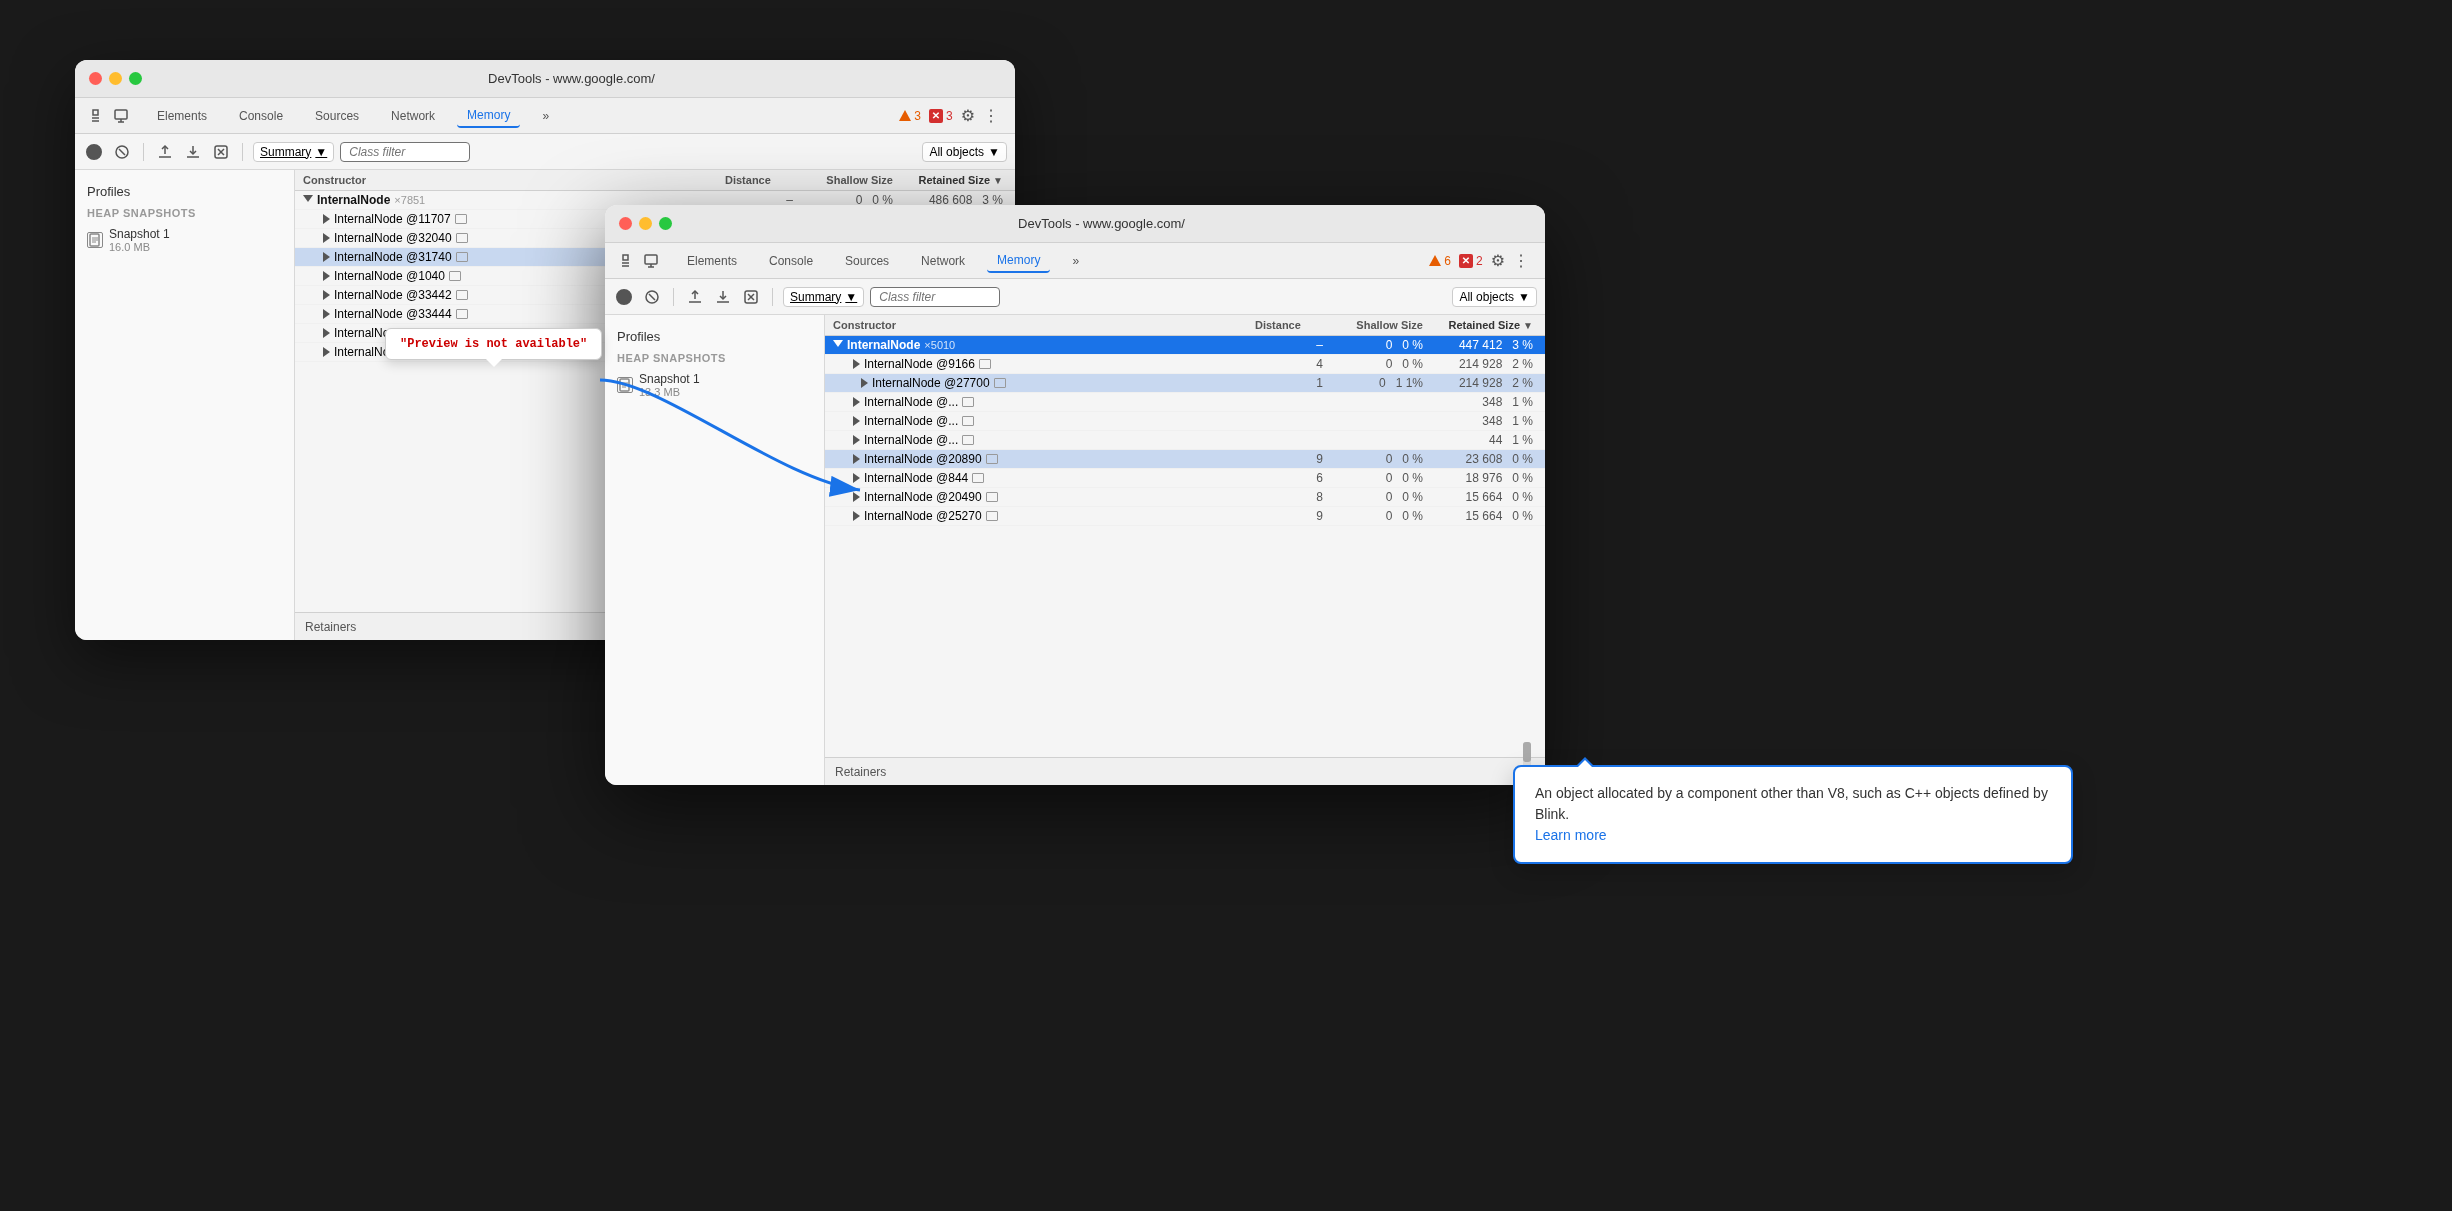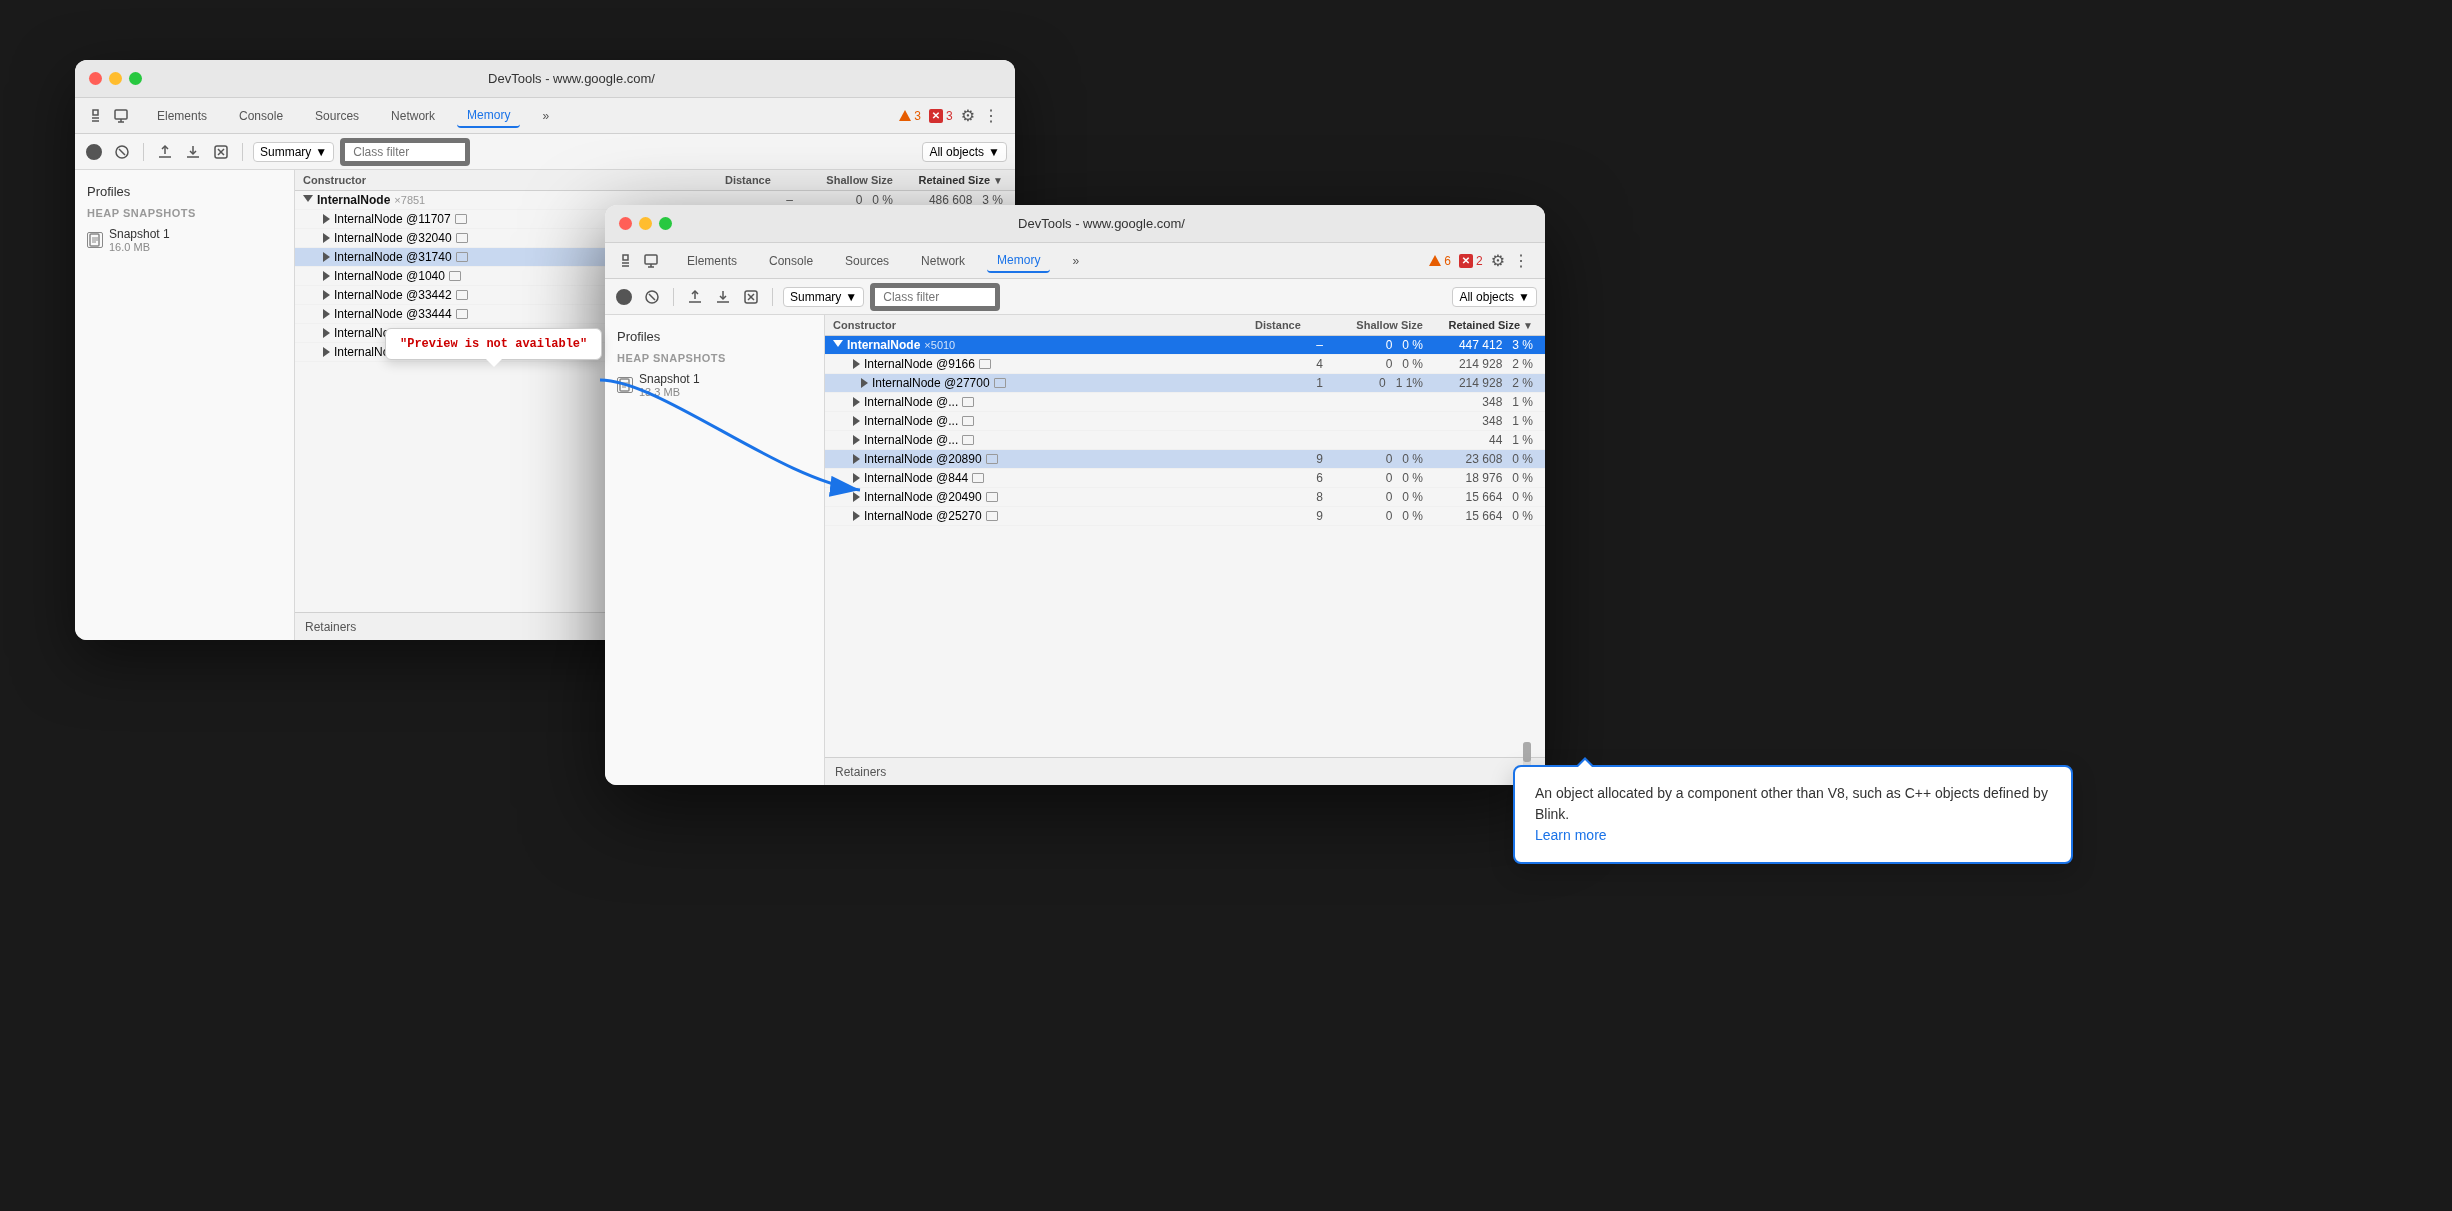--- a/index.html
+++ b/index.html
@@ -120,29 +120,31 @@
     .summary-dropdown {
       display: flex;
       align-items: center;
       background: white;
       border: 1px solid #ccc;
       border-radius: 4px;
       padding: 2px 6px;
       font-size: 12px;
       cursor: pointer;
       gap: 4px;
+      text-decoration: underline;
     }
 
     .class-filter-input {
-      border: 5px solid #737373;
+      border: 1px solid #737373;
       border-radius: 4px;
       padding: 2px 8px;
       font-size: 12px;
       width: 130px;
       background: white;
+      font-style: italic;
     }
 
     .all-objects-dropdown {
       display: flex;
       align-items: center;
       background: white;
       border: 1px solid #ccc;
       border-radius: 4px;
       padding: 2px 6px;
       font-size: 12px;

